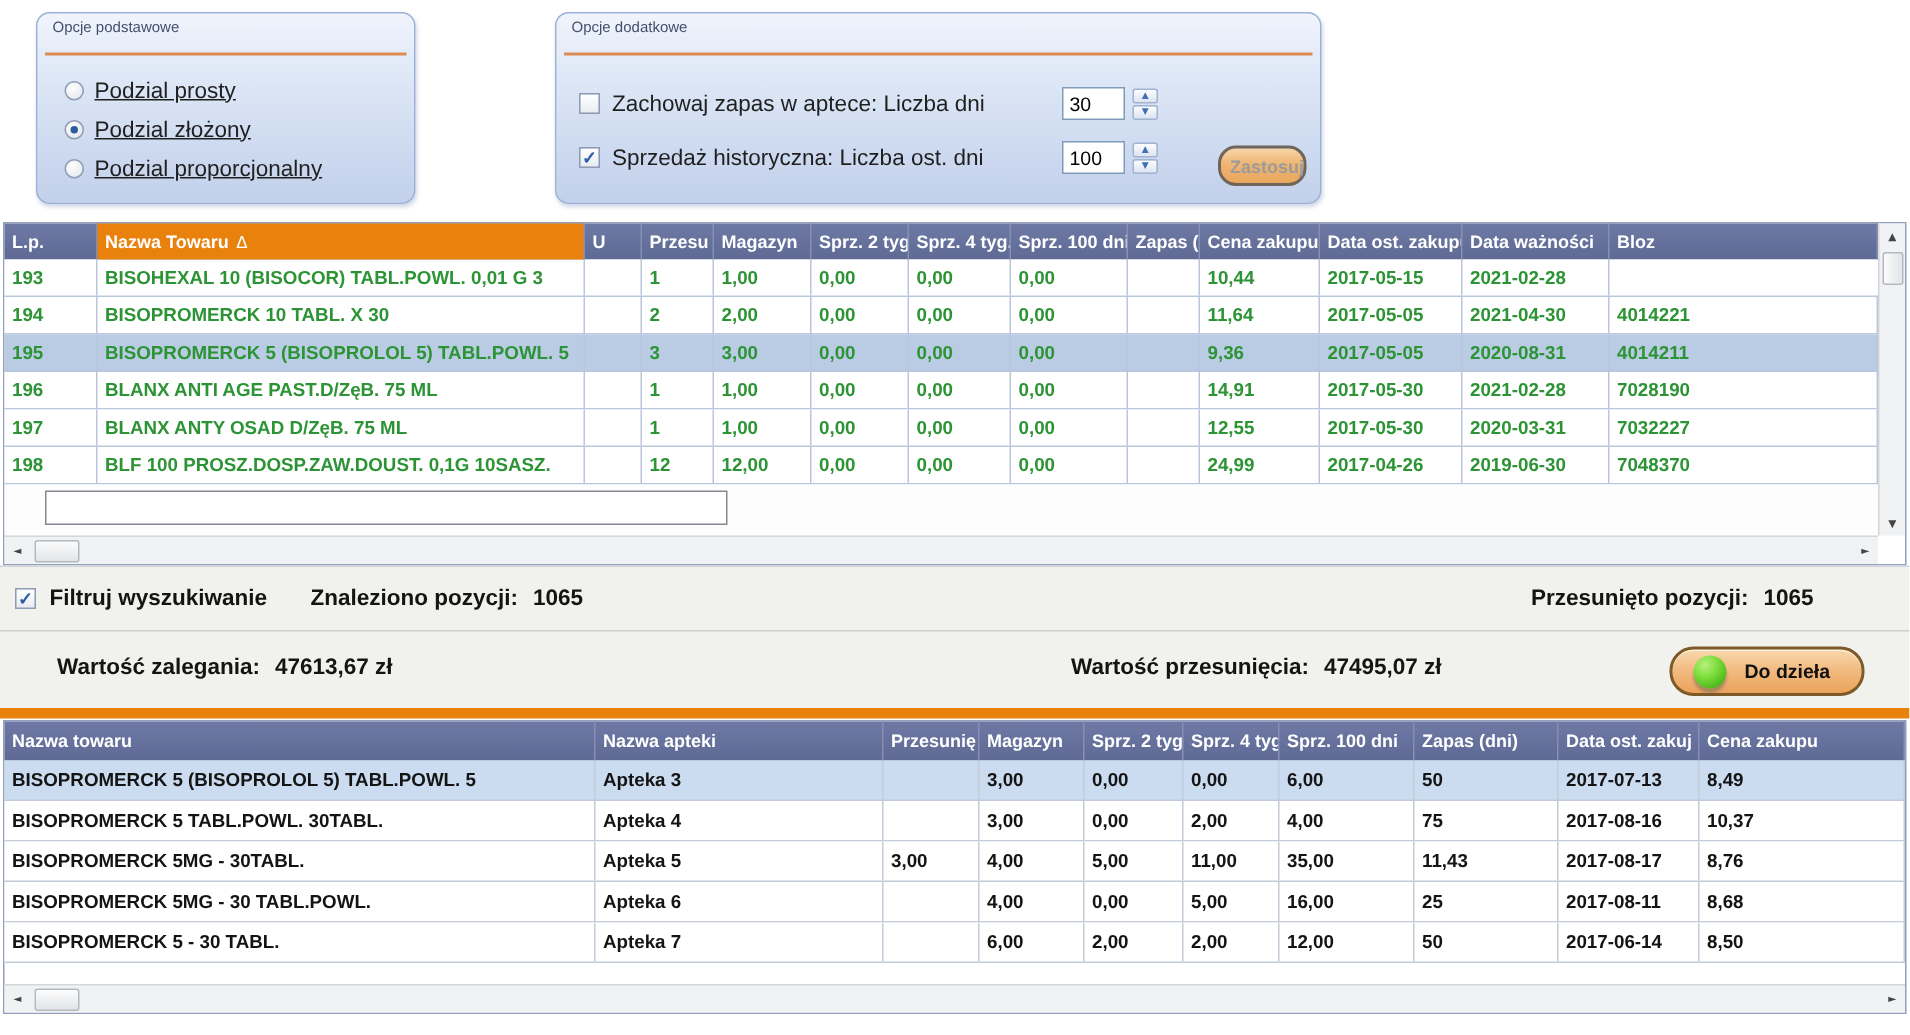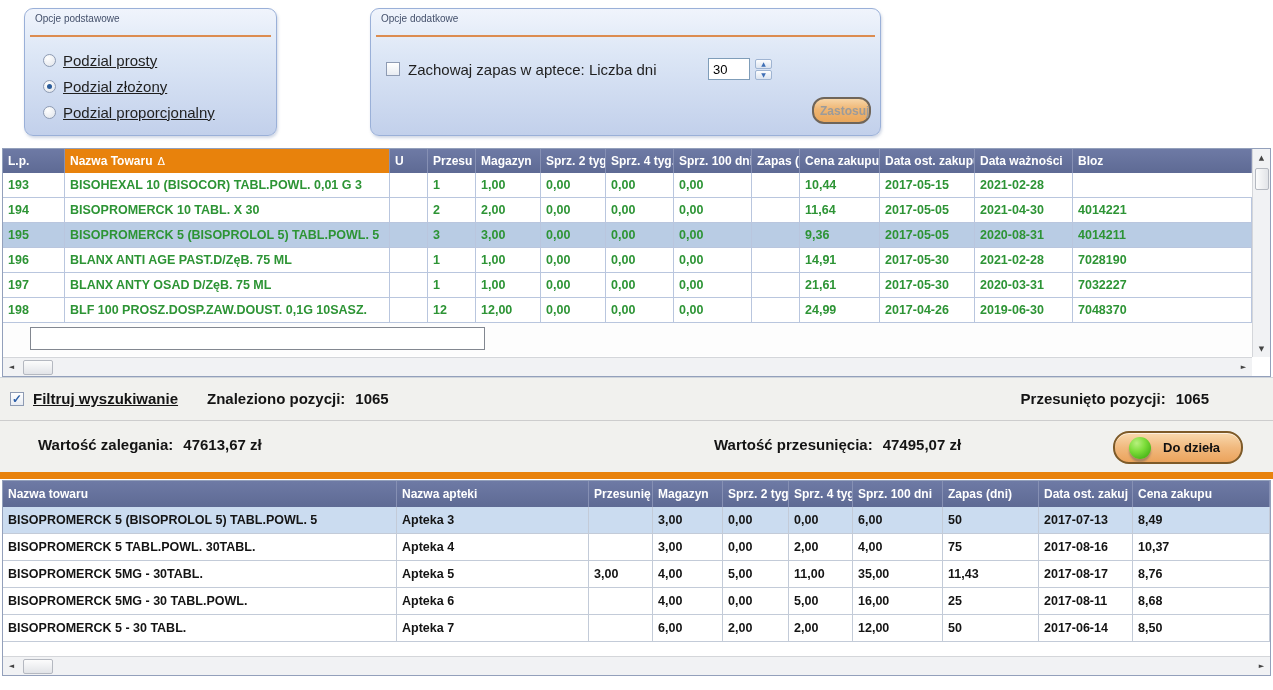--- a/index.html
+++ b/index.html
@@ -89,21 +89,21 @@
   .vscroll { position:absolute; top:0; right:0; bottom:19px; width:18px; background:#f1f2f4; border-left:1px solid #d4d6da; display:flex; flex-direction:column; align-items:center; }
   .v-thumb { width:14px; height:22px; margin-top:2px; background:linear-gradient(90deg,#fcfcfc,#e2e4e8); border:1px solid #b4b8c0; border-radius:2px; }
   .sb-down { margin-top:auto; }
 
   
   .status { position:absolute; top:377px; left:0; width:1273px; height:95px; background:#f1f1ee; border-top:1px solid #cfd4da; }
   .srowA { position:absolute; top:0; left:0; right:0; height:43px; border-bottom:1px solid #cdcdcd; }
   .stext { font-size:15px; font-weight:bold; color:#141414; white-space:nowrap; }
   .sval { margin-left:10px; }
   .cb-filtruj { position:absolute; left:10px; top:14px; }
-  .lbl-filtruj { position:absolute; left:33px; top:12px;text-decoration:underline; }
+  .lbl-filtruj { position:absolute; left:33px; top:12px; }
   .found { position:absolute; left:207px; top:12px; }
   .moved { position:absolute; right:64px; top:12px; }
   .stale { position:absolute; left:38px; top:58px; }
   .transfer { position:absolute; left:714px; top:58px; }
 
   .btn-action {
     position:absolute; left:1113px; top:53px; width:130px; height:33px;
     border-radius:16px; border:2px solid #7d5a28;
     background:linear-gradient(180deg,#f9d9ae 0%,#f1b97e 50%,#eba35c 100%);
     box-shadow:inset 0 1px 0 rgba(255,255,255,.6);
@@ -147,20 +147,29 @@
     <div class="opt-row" style="top:47px;">
       <span class="cb"></span>
       <span class="opt-label">Zachowaj zapas w aptece: Liczba dni</span>
       <input class="spin-input" value="30" style="">
       <span class="spinner">
         <span class="spin-btn">▲</span>
         <span class="spin-btn">▼</span>
       </span>
     </div>
 
+    <div class="opt-row" style="top:83px;">
+      <span class="cb on"></span>
+      <span class="opt-label">Sprzedaż historyczna: Liczba ost. dni</span>
+      <input class="spin-input" value="100" style="">
+      <span class="spinner">
+        <span class="spin-btn">▲</span>
+        <span class="spin-btn">▼</span>
+      </span>
+    </div>
 
     <button class="btn-apply">Zastosuj</button>
   </div>
 
   <div class="tbl" id="utable" style="top:148px; left:2px; width:1269px; height:229px;">
     <div class="thead u-cols">
       <div class="th">L.p.</div>
       <div class="th sorted">
         <span>Nazwa Towaru</span>
         <span class="sort-glyph">Δ</span>
@@ -240,21 +249,21 @@
         <div class="tr u-cols">
           <div class="td">197</div>
           <div class="td">BLANX ANTY OSAD D/ZęB. 75 ML</div>
           <div class="td"></div>
           <div class="td">1</div>
           <div class="td">1,00</div>
           <div class="td">0,00</div>
           <div class="td">0,00</div>
           <div class="td">0,00</div>
           <div class="td"></div>
-          <div class="td">21,61</div>
+          <div class="td">12,55</div>
           <div class="td">2017-05-30</div>
           <div class="td">2020-03-31</div>
           <div class="td">7032227</div>
         </div>
         <div class="tr u-cols">
           <div class="td">198</div>
           <div class="td">BLF 100 PROSZ.DOSP.ZAW.DOUST. 0,1G 10SASZ.</div>
           <div class="td"></div>
           <div class="td">12</div>
           <div class="td">12,00</div>

